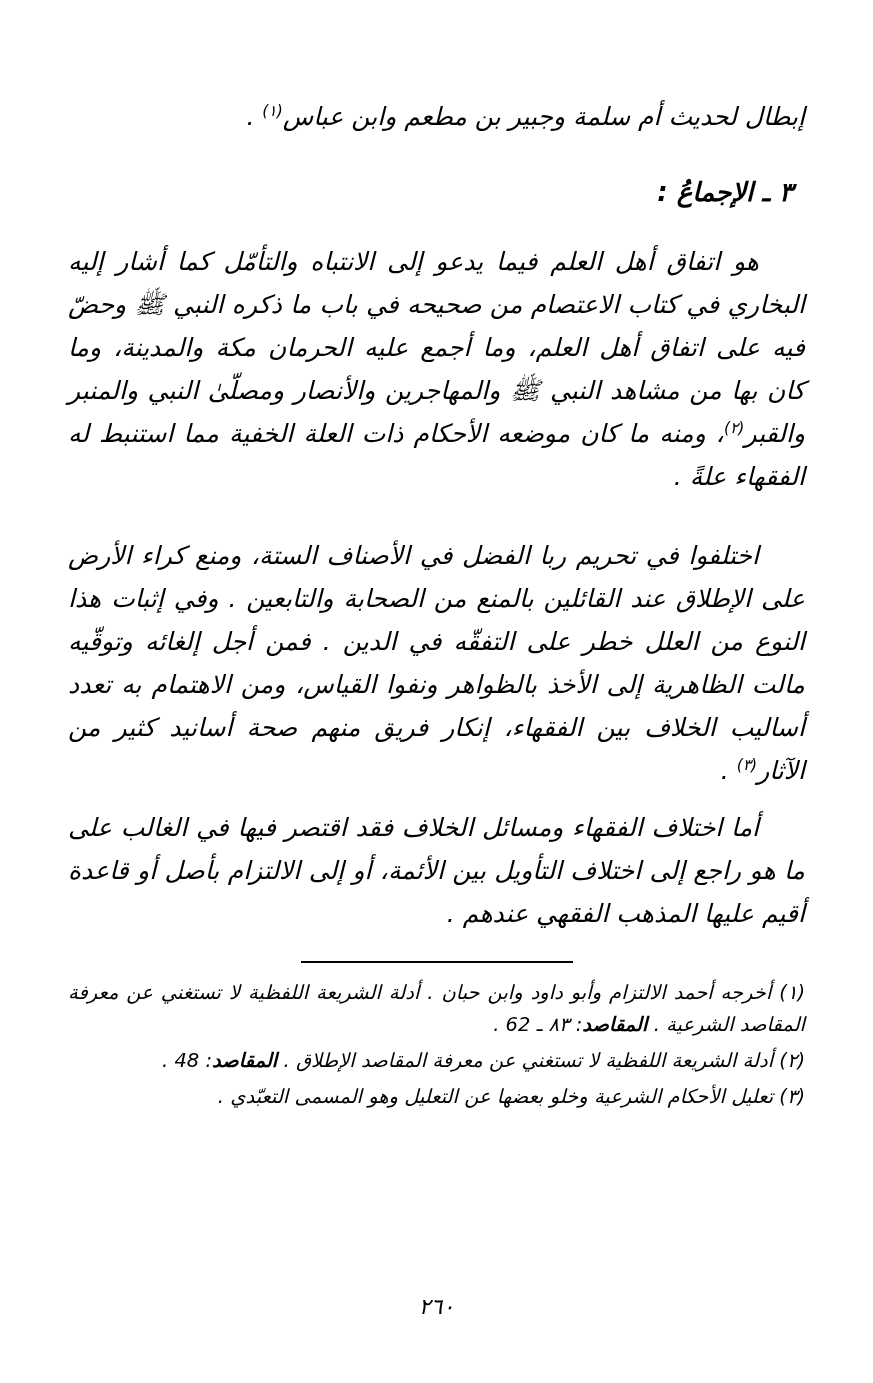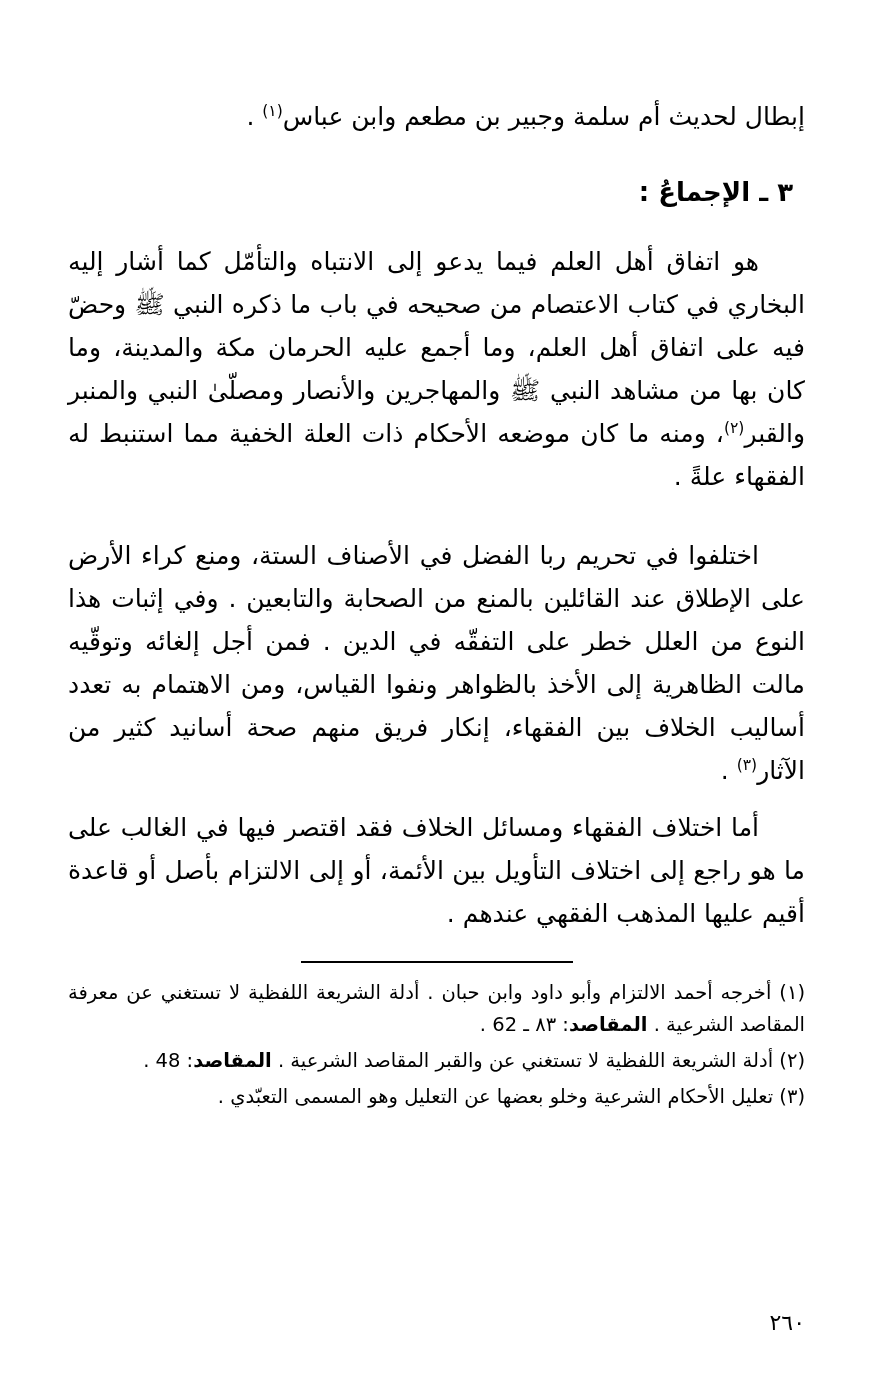--- a/index.html
+++ b/index.html
@@ -14,23 +14,24 @@
     color: #000000;
     position: relative;
     overflow: hidden;
   }
   .page {
     position: absolute;
     top: 0; left: 0;
     width: 873px;
     height: 1383px;
     box-sizing: border-box;
-    padding: 95px 68px 14px 68px;
+    padding: 95px 68px 30px 68px;
     display: flex;
     flex-direction: column;
+    font-style: italic;
   }
   .body-area {
     flex: 0 0 auto;
   }
   p.para {
     margin: 0 0 0 0;
     font-size: 25px;
     line-height: 1.72;
     text-align: justify;
     text-align-last: right;
@@ -81,20 +82,21 @@
   }
   .footnote .src {
     font-weight: bold;
   }
   .footnote .cont {
     display: block;
     padding-right: 34px;
   }
   .page-number {
     margin-top: auto;
+    text-align: center;
     font-size: 22px;
     padding-bottom: 34px;
     letter-spacing: 1px;
   }
 </style>
 </head>
 <body>
 
 <div class="page">
 
@@ -124,21 +126,21 @@
   </div>
 
   <div class="sep-wrap">
     <div class="sep-line"></div>
   </div>
 
   <div class="footnotes">
 
     <p class="footnote"><span>(١)</span> <span>أخرجه أحمد الالتزام وأبو داود وابن حبان . أدلة الشريعة اللفظية لا تستغني عن معرفة المقاصد الشرعية .</span> <span class="src">المقاصد</span><span>: ٨٣ ـ 62 .</span></p>
 
-    <p class="footnote"><span>(٢)</span> <span>أدلة الشريعة اللفظية لا تستغني عن والقبر المقاصد الشرعية .</span> <span class="src">المقاصد</span><span>: 48 .</span></p>
+    <p class="footnote"><span>(٢)</span> <span>أدلة الشريعة اللفظية لا تستغني عن معرفة المقاصد الإطلاق .</span> <span class="src">المقاصد</span><span>: 48 .</span></p>
 
     <p class="footnote"><span>(٣)</span> <span>تعليل الأحكام الشرعية وخلو بعضها عن التعليل وهو المسمى التعبّدي .</span> </p>
 
   </div>
 
   <div class="page-number">٢٦٠</div>
 
 </div>
 
 </body></html>

